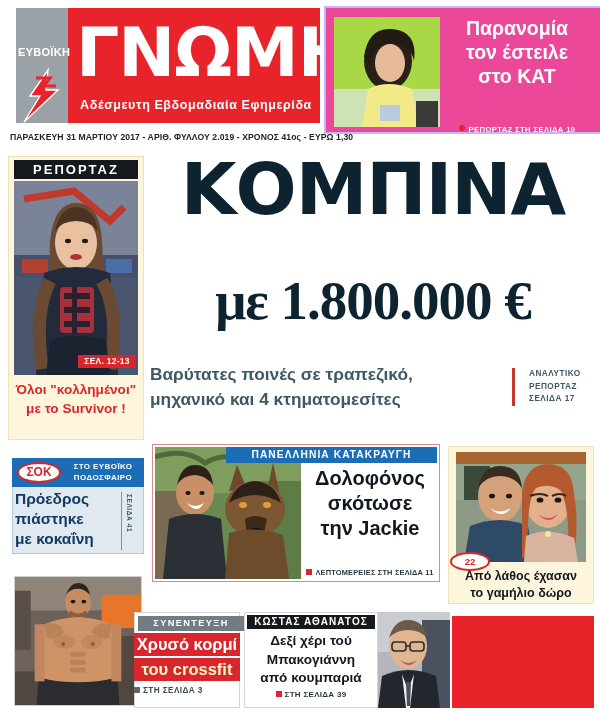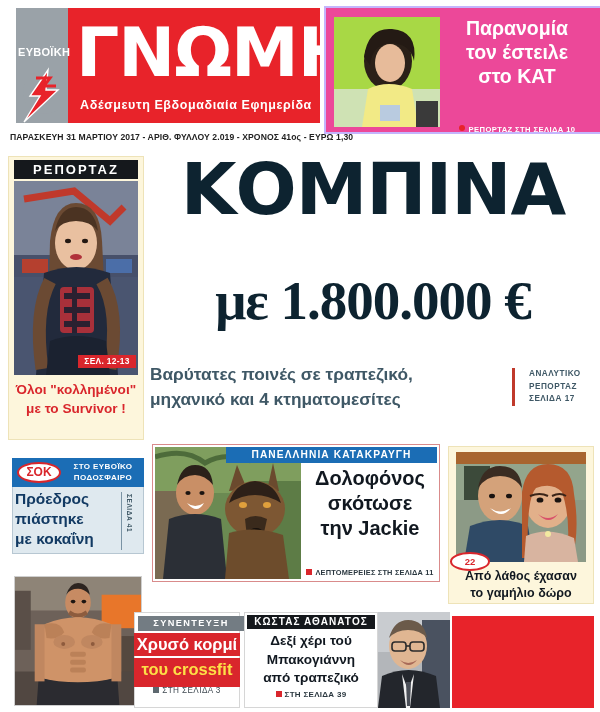--- a/index.html
+++ b/index.html
@@ -89,24 +89,24 @@
     background:#7b6a60;border:1px solid #cfcfcf;box-sizing:border-box;}
 
   
   .cfbox{position:absolute;left:134px;top:612px;width:106px;height:96px;background:#ffffff;
     border:1px solid #d6d6d6;box-sizing:border-box;}
   .cf-label{position:absolute;left:138px;top:616px;width:106px;height:15px;background:#737c83;
     color:#ffffff;font-size:9.2px;font-weight:bold;letter-spacing:1.4px;text-align:center;
     line-height:15px;}
   .cf-l1{position:absolute;left:134px;top:633px;width:106px;height:23px;background:#d9262c;
     color:#ffffff;font-size:16.5px;font-weight:bold;text-align:center;line-height:23px;}
-  .cf-l2{position:absolute;left:134px;top:658px;width:106px;height:29px;background:#d9262c;
-    color:#fde047;font-size:16.5px;font-weight:bold;text-align:center;line-height:23px;}
-  .cf-ref{position:absolute;left:134px;top:686px;width:106px;text-align:center;
-    font-size:8.2px;font-weight:normal;color:#404a52;letter-spacing:.4px;}
+  .cf-l2{position:absolute;left:134px;top:658px;width:106px;height:23px;background:#d9262c;
+    color:#fef9c3;font-size:16.5px;font-weight:bold;text-align:center;line-height:23px;}
+  .cf-ref{position:absolute;left:134px;top:686px;width:106px;
+    font-size:8.2px;font-weight:bold;color:#404a52;letter-spacing:.4px;}
   .sq-grey{display:inline-block;width:6px;height:6px;background:#5d686f;margin-right:3px;}
 
   
   .dogbox{position:absolute;left:152px;top:444px;width:288px;height:138px;
     background:#ffffff;border:1px solid #d98b8b;box-sizing:border-box;}
   .dog-photo{position:absolute;left:155px;top:447px;width:146px;height:132px;overflow:hidden;
     background:#5d7d4a;}
   .dog-banner{position:absolute;left:226px;top:447px;width:211px;height:16px;background:#1b6db5;
     color:#ffffff;font-size:10.2px;font-weight:bold;letter-spacing:1.1px;text-align:center;
     line-height:16px;}
@@ -350,21 +350,21 @@
   <div class="coup-cap">
     <div>Από λάθος έχασαν</div>
     <div>το γαμήλιο δώρο</div>
   </div>
 
   <div class="kosbox"></div>
   <div class="kos-label">ΚΩΣΤΑΣ ΑΘΑΝΑΤΟΣ</div>
   <div class="kos-txt">
     <div>Δεξί χέρι τού</div>
     <div>Μπακογιάννη</div>
-    <div>από τραπεζικό</div>
+    <div>από κουμπαριά</div>
   </div>
   <div class="kos-ref">
     <span class="sq-red2"></span><span>ΣΤΗ ΣΕΛΙΔΑ 39</span>
   </div>
   <div class="kos-photo">
     <svg class="ph" viewBox="0 0 72 96" preserveAspectRatio="none">
       <rect width="72" height="96" fill="#b3b6ba"></rect>
       <rect x="0" y="0" width="72" height="40" fill="#c9ccd0"></rect>
       <rect x="44" y="8" width="28" height="88" fill="#4a5260"></rect>
       <ellipse cx="30" cy="34" rx="19" ry="23" fill="#e0b692"></ellipse>

